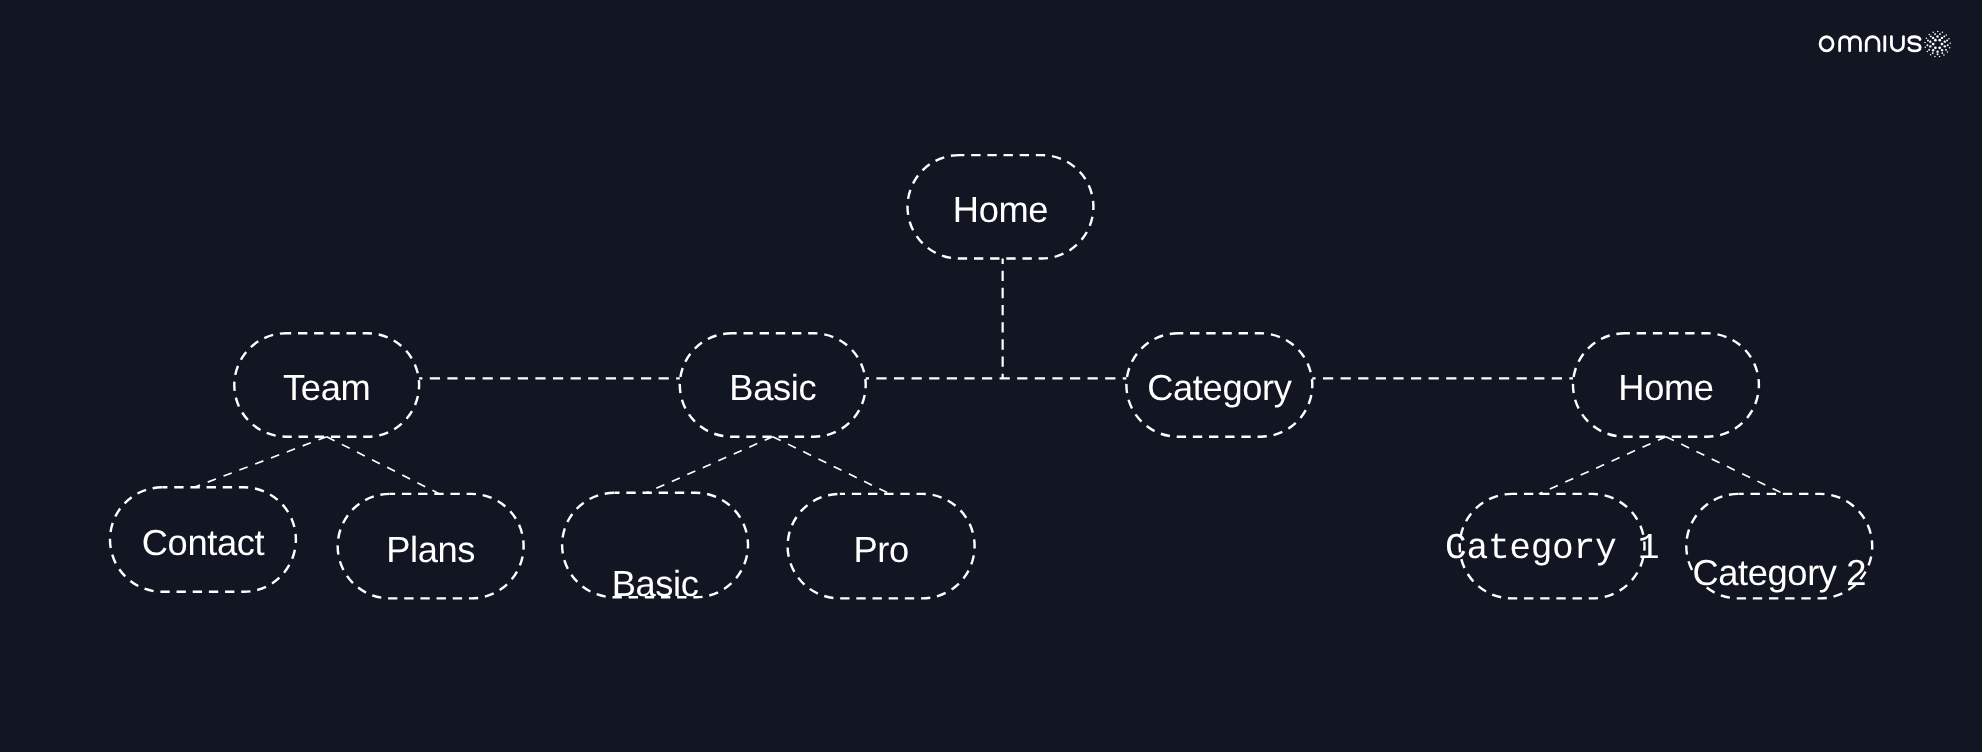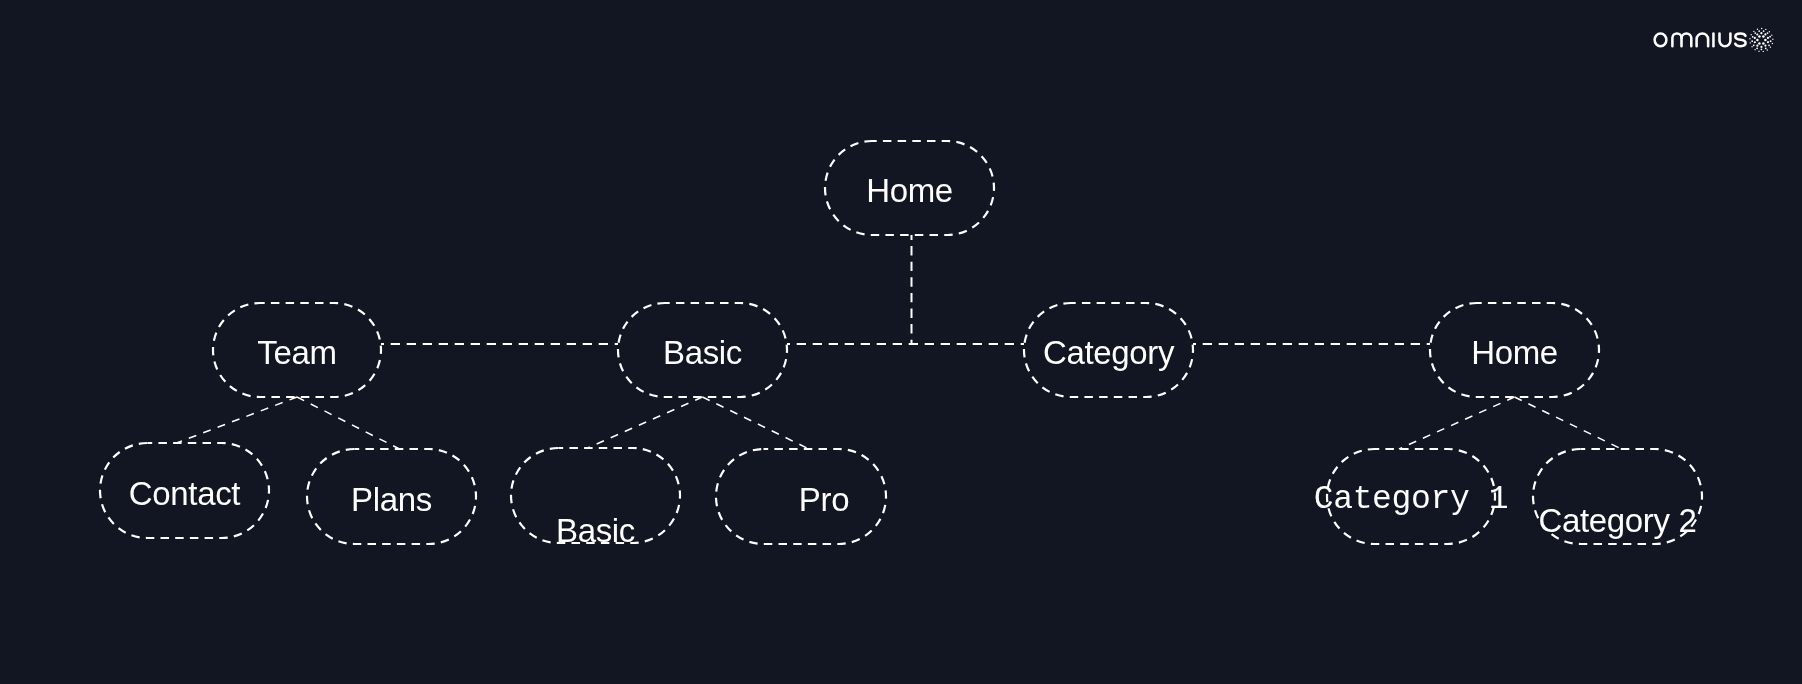--- a/index.html
+++ b/index.html
@@ -53,21 +53,21 @@
       <rect x="1533" y="449" width="169" height="95" rx="47.5" fill="none" stroke="#ffffff" stroke-width="2.2" stroke-dasharray="8.5 6.2" stroke-dashoffset="3.8"></rect>
     </svg>
 <div class="node-label" style="left: 909.5px; top: 190.2px;">Home</div>
     <div class="node-label" style="left: 297px; top: 352.2px;">Team</div>
     <div class="node-label" style="left: 702.5px; top: 352.2px;">Basic</div>
     <div class="node-label" style="left: 1108.5px; top: 352.2px;">Category</div>
     <div class="node-label" style="left: 1514.5px; top: 352.2px;">Home</div>
     <div class="node-label" style="left: 184.5px; top: 492.7px;">Contact</div>
     <div class="node-label" style="left: 391.5px; top: 498.7px;">Plans</div>
     <div class="node-label" style="left: 595.5px; top: 497.7px; margin-top: 32px;">Basic</div>
-    <div class="node-label" style="left: 824px; top: 498.7px;">Pro</div>
+    <div class="node-label" style="left: 801px; top: 498.7px;">Pro</div>
     <div class="node-label" style="left: 1411px; top: 498.7px; font-family: Liberation Mono, monospace;">Category 1</div>
     <div class="node-label" style="left: 1617.5px; top: 520px;">Category 2</div>
   </div>
 
 <svg id="brand" viewBox="0 0 126 28">
   <title>omnius</title>
   <g id="wordmark" fill="none" stroke="#ffffff" stroke-linecap="round" stroke-linejoin="round" stroke-width="2.55">
       <path d="M 4.6 13.8 a 5.9 6.4 0 1 0 11.8 0 a 5.9 6.4 0 1 0 -11.8 0"></path>
       <path d="M 22.4 20.2 L 22.4 11.95 A 4.55 4.55 0 0 1 31.5 11.95 L 31.5 20.2"></path>
       <path d="M 31.5 12.3 A 4.9 4.9 0 0 1 41.3 12.3 L 41.3 20.2"></path>

